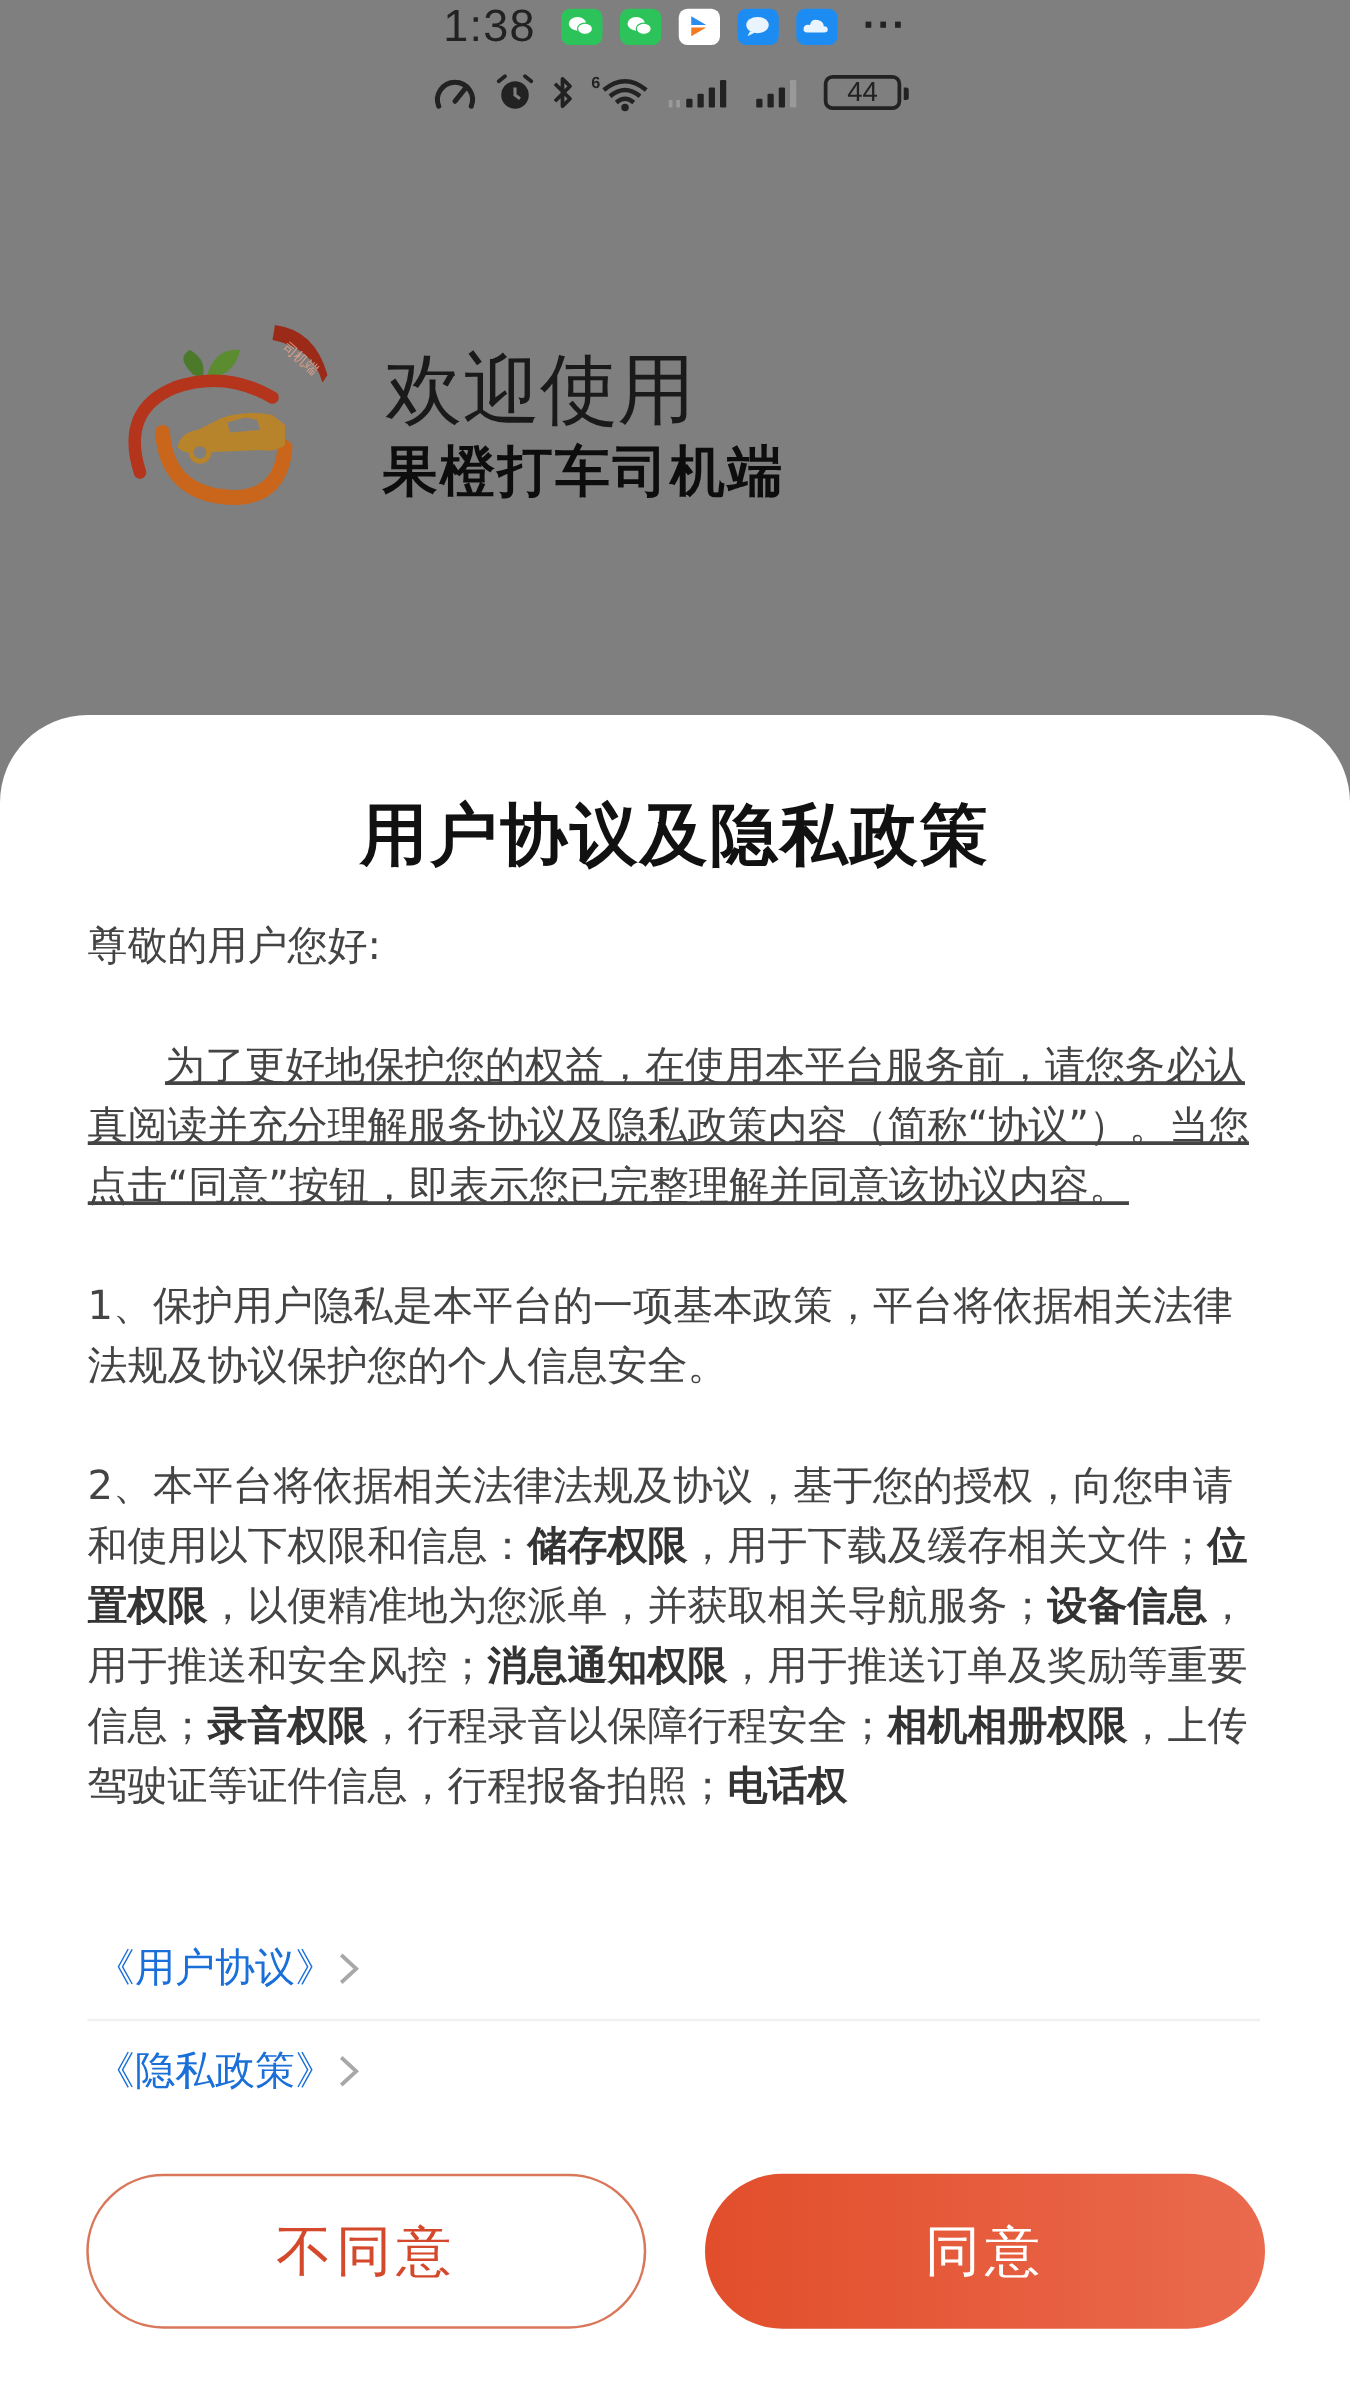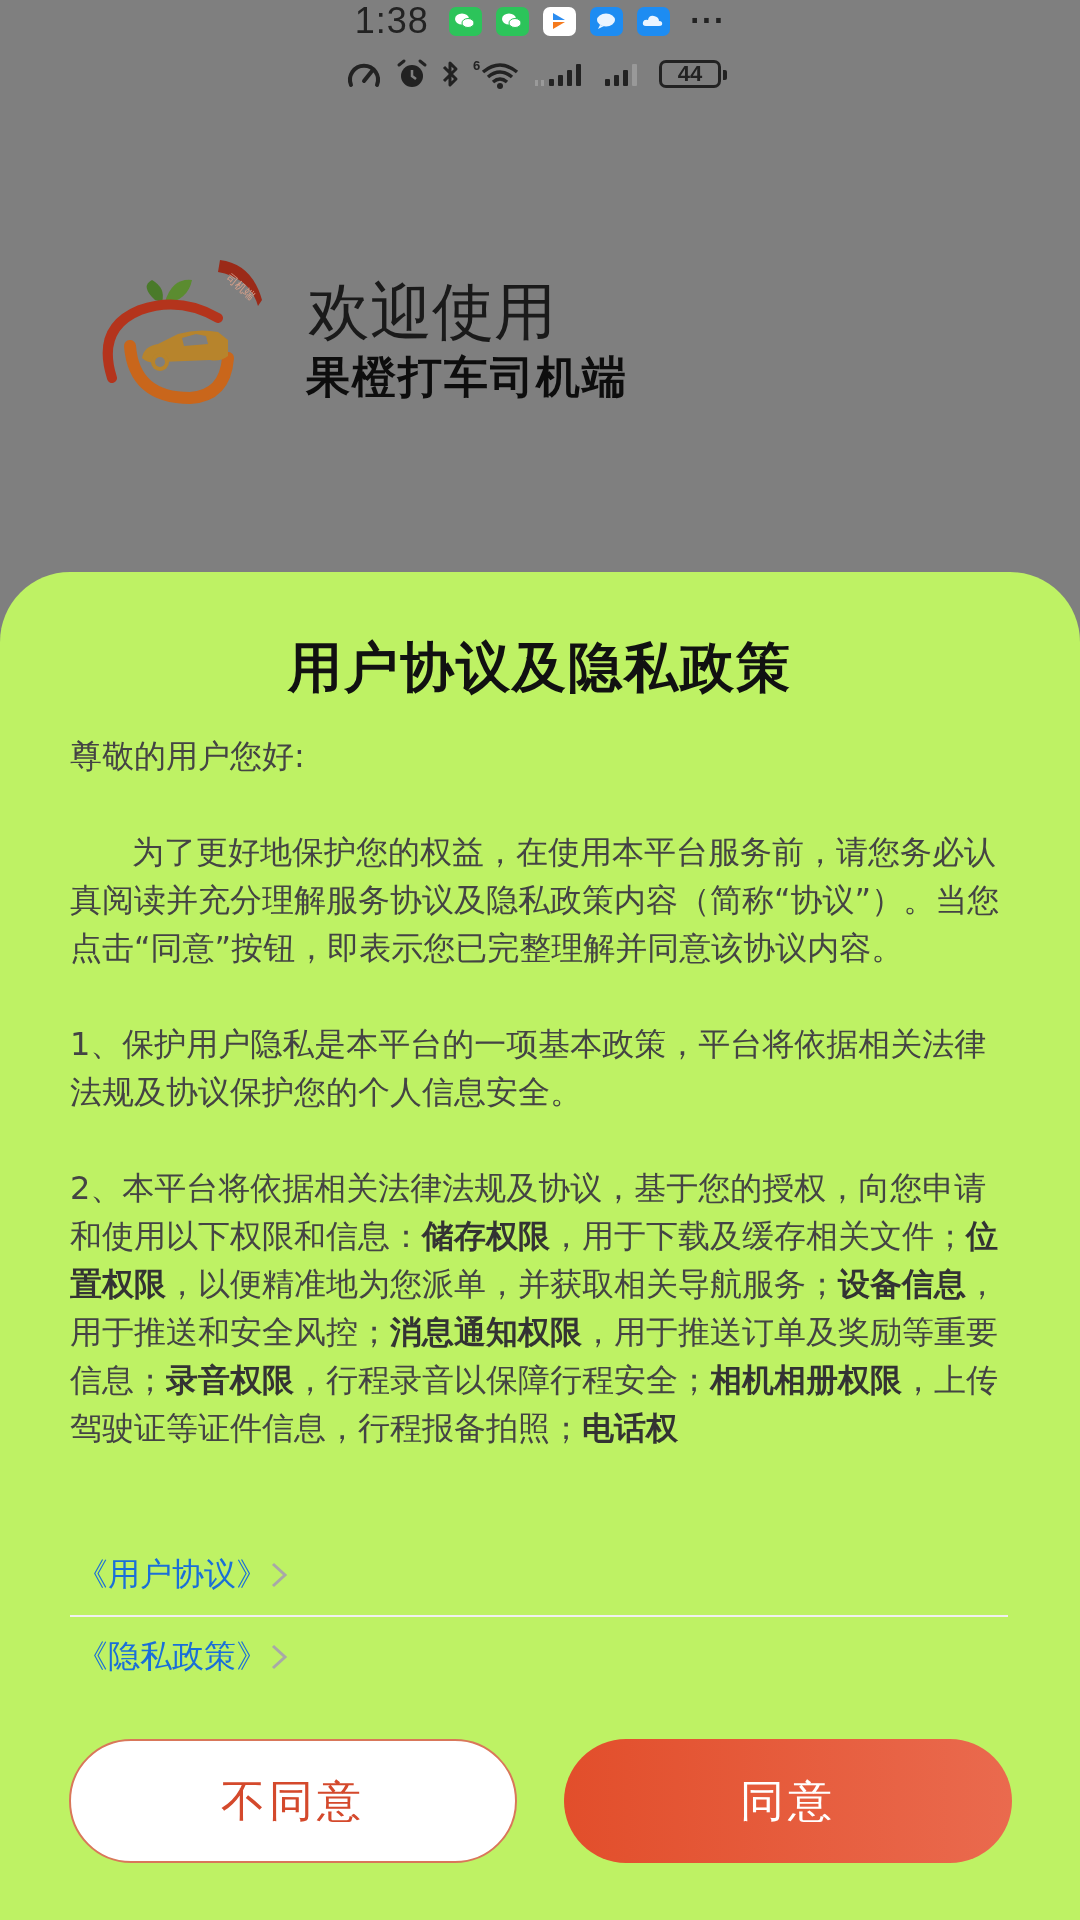--- a/index.html
+++ b/index.html
@@ -24,50 +24,50 @@
     width: 33px; height: 29px; border-radius: 7px;
     display: flex; align-items: center; justify-content: center;
   }
   .app-icon svg { width: 24px; height: 20px; }
   .sb-more { font-size: 26px; color: #222; letter-spacing: 2px; margin-left: 6px; font-weight: bold; }
   .sb-right { display: flex; align-items: center; gap: 12px; }
   .sb-right svg { display: block; }
   .battery {
     width: 62px; height: 28px; border: 3px solid #222; border-radius: 7px;
     display: flex; align-items: center; justify-content: center;
-    font-size: 22px; color: #222; font-family: "Liberation Sans", sans-serif; font-weight: bold;
+    font-size: 22px; color: #222; font-family: "Liberation Sans", sans-serif; font-weight: normal;
     position: relative; margin-right: 14px;
   }
   .battery::after {
     content: ""; position: absolute; right: -9px; top: 7px;
     width: 4px; height: 10px; background: #222; border-radius: 0 2px 2px 0;
   }
 
   
   .welcome { position: absolute; left: 100px; top: 258px; display: flex; align-items: center; }
   .logo { width: 165px; height: 155px; position: relative; }
   .welcome-line1 { position: absolute; left: 208px; top: 12px; font-size: 62px; color: #1a1a1a; white-space: nowrap; }
   .welcome-line2 { position: absolute; left: 206px; top: 90px; font-size: 44px; font-weight: bold; color: #0d0d0d; white-space: nowrap; letter-spacing: 2px; }
 
   
   .sheet {
     position: absolute; left: 0; top: 572px; width: 1080px; height: 1348px;
-    background: #bef264; border-radius: 70px 70px 0 0;
+    background: #ffffff; border-radius: 70px 70px 0 0;
   }
   .sheet-title {
     position: absolute; left: 0; top: 60px; width: 1080px; text-align: center;
     font-size: 54px; font-weight: bold; color: #111; letter-spacing: 2px;
   }
   .content {
     position: absolute; left: 70px; top: 160px; width: 940px; height: 795px;
     overflow: hidden; font-size: 32px; line-height: 48px; color: #444;
   }
   .content p { margin: 0; }
   .content .gap { height: 48px; }
-  .content .indent { text-indent: 62px; }
+  .content .indent { text-indent: 62px; text-decoration: underline; }
   .content b { color: #333; font-weight: bold; }
 
   .link-row {
     position: absolute; left: 70px; width: 938px; height: 80px;
     display: flex; align-items: center; 
   }
   .link-row.first { top: 963px; border-bottom: 2px solid #f0f0f0; height: 82px; }
   .link-row.second { top: 1045px; }
   .link-text { color: #1a6fd8; font-size: 32px; margin-left: 6px; }
   .chev { width: 22px; height: 30px; margin-right: 0; }

